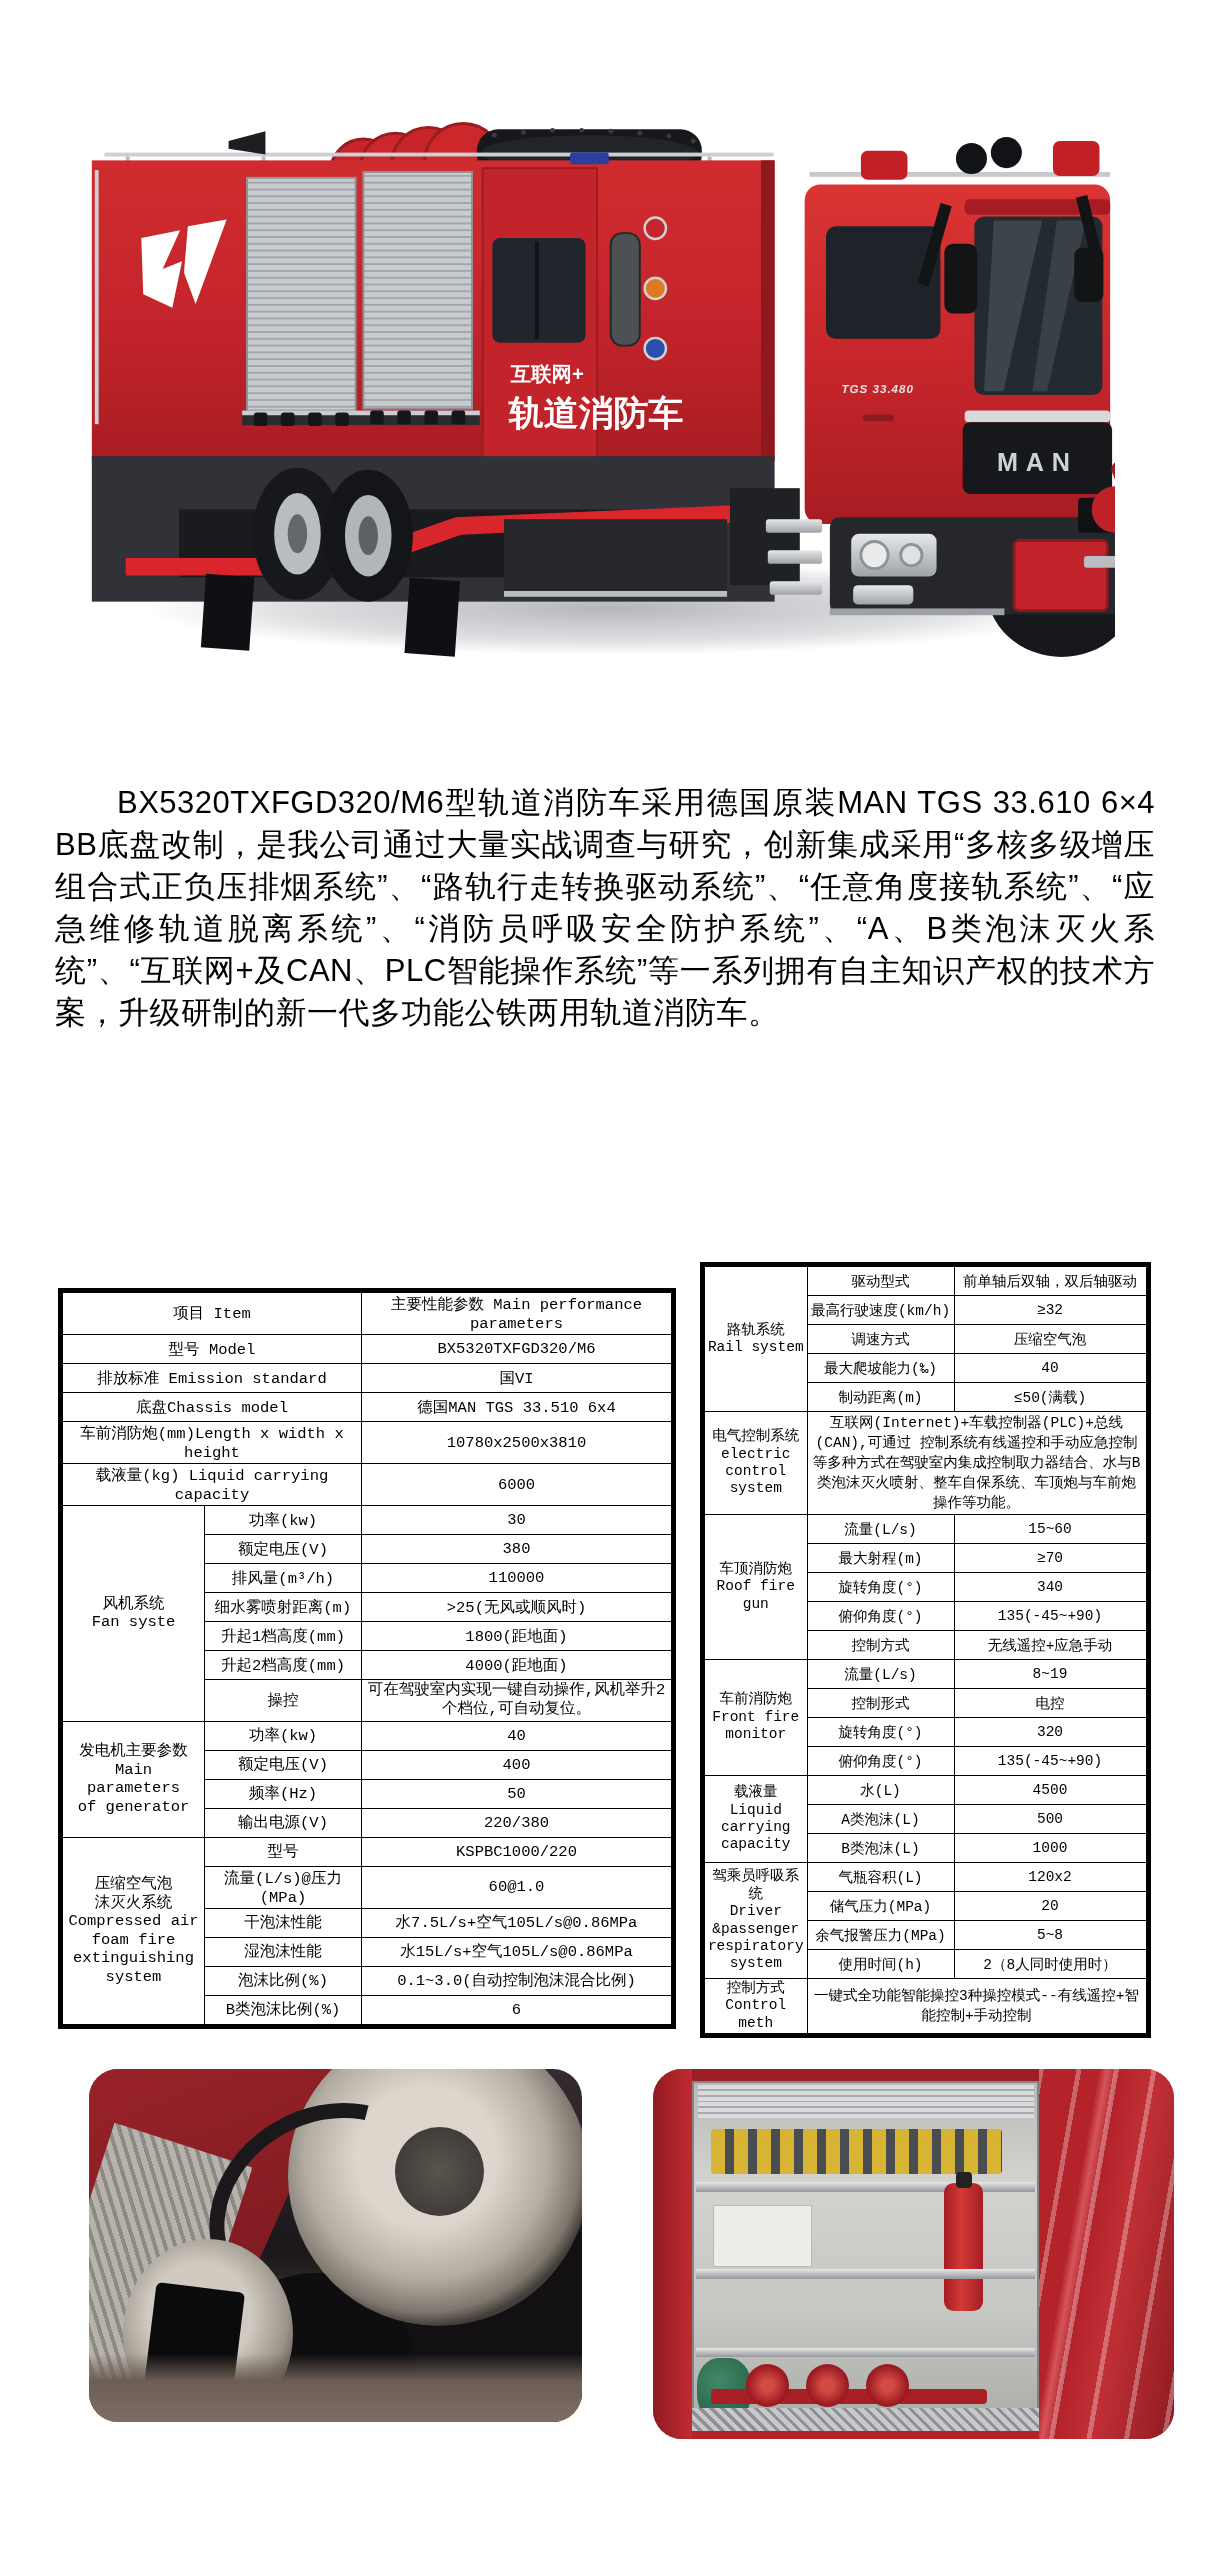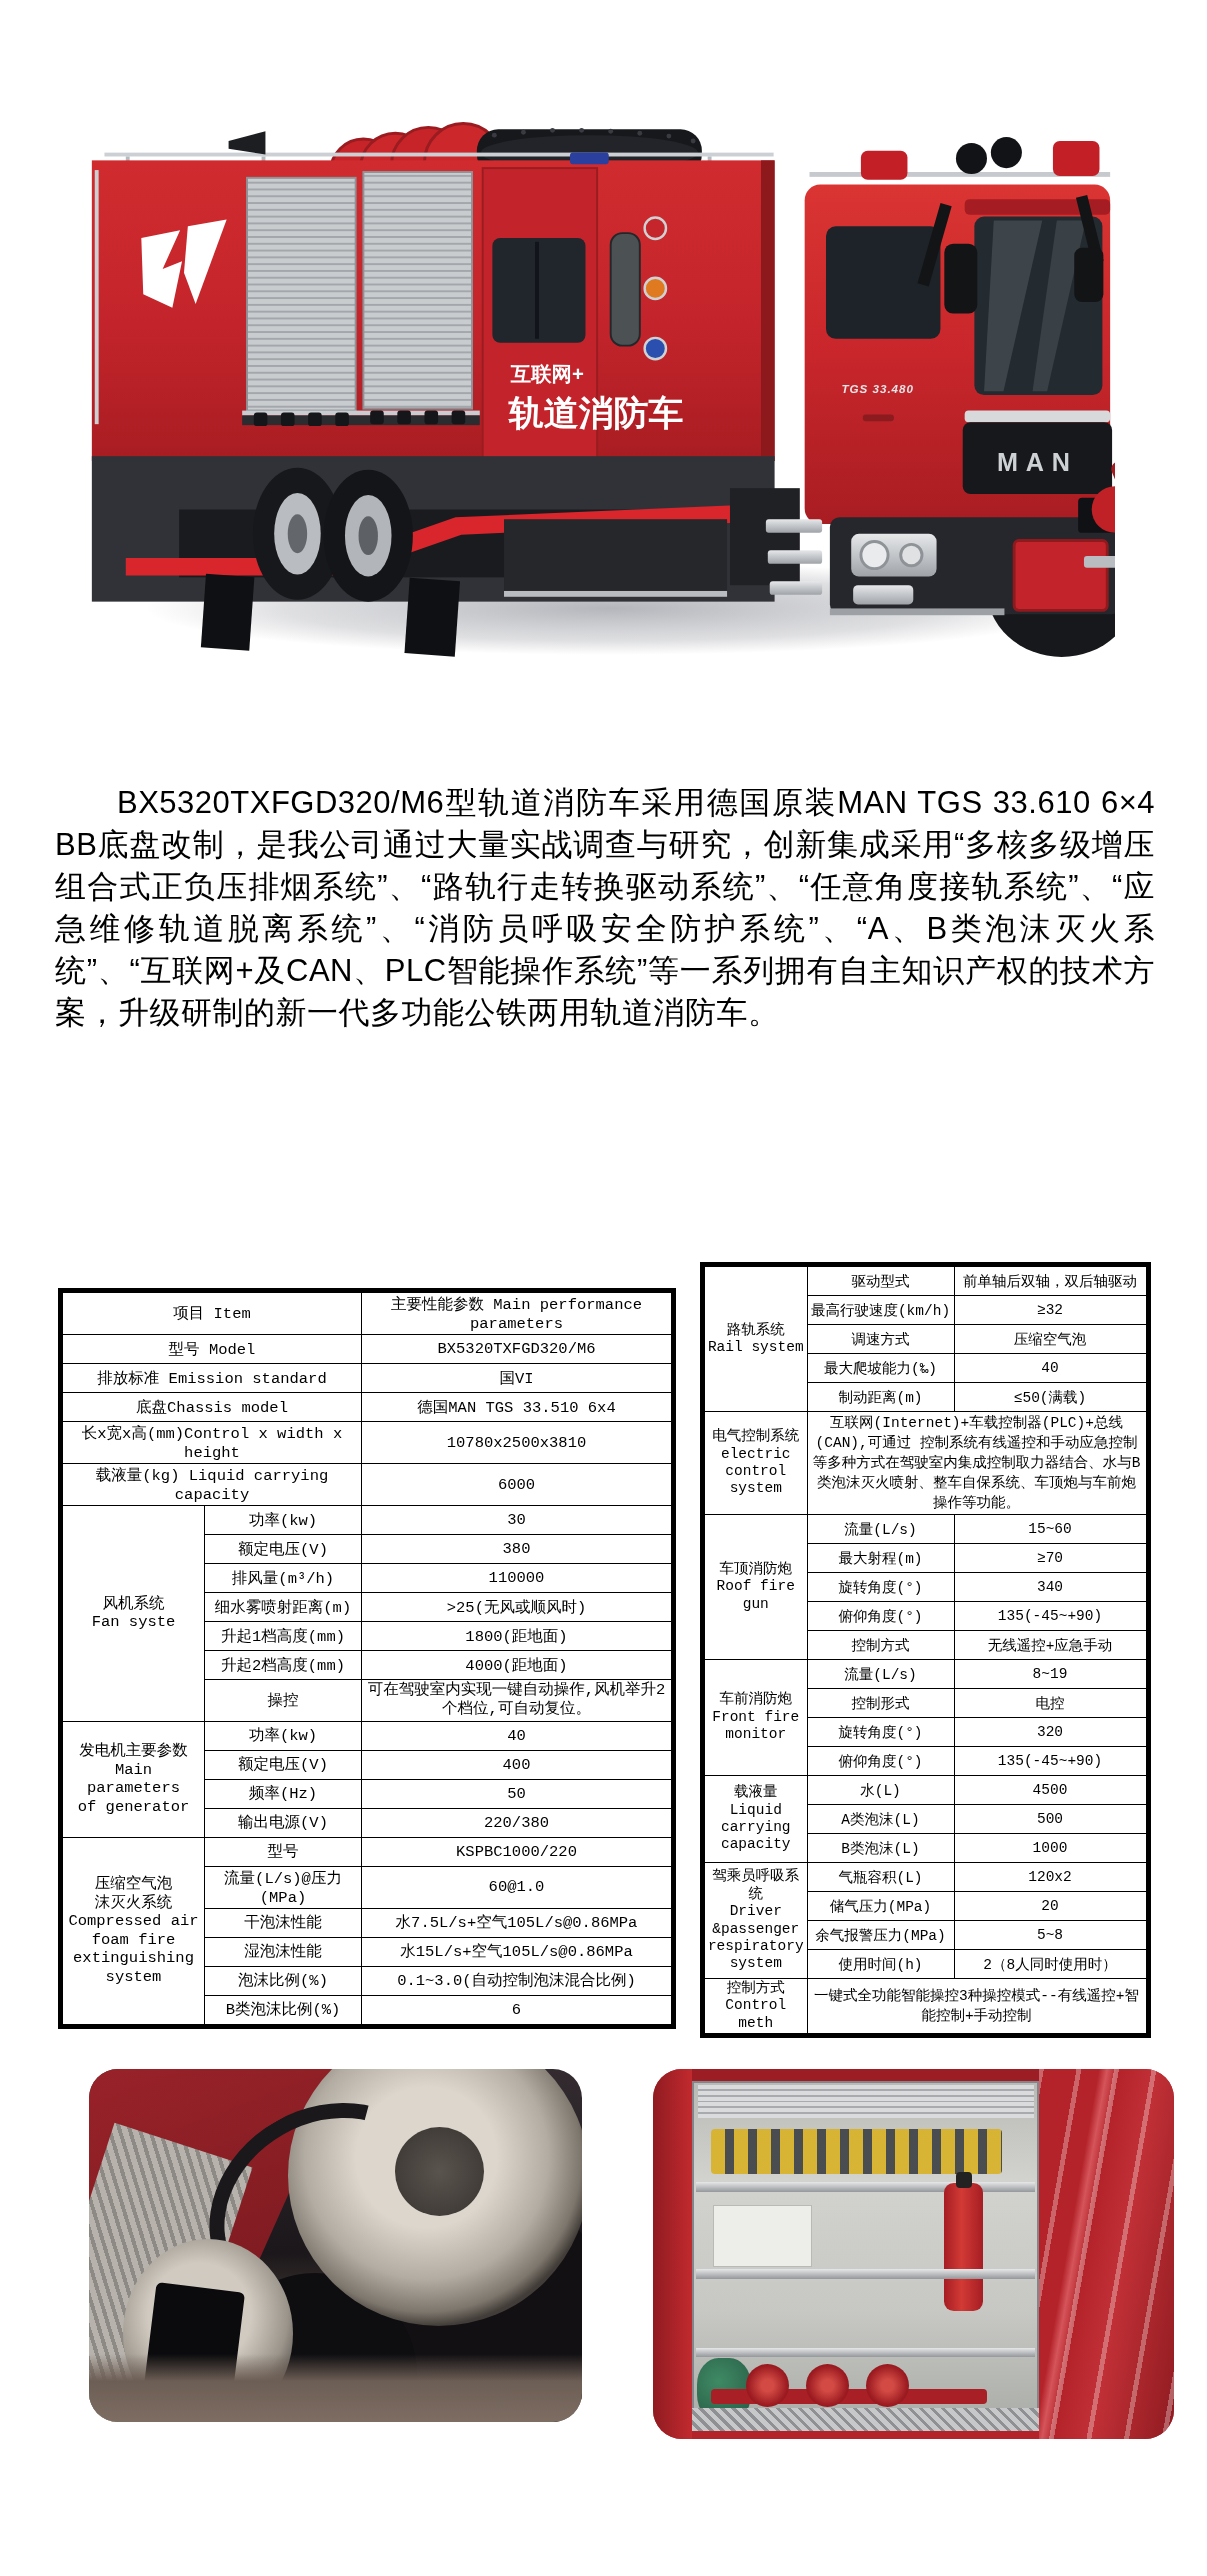--- a/index.html
+++ b/index.html
@@ -267,21 +267,21 @@
       </tr>
       <tr>
         <td class="lbl" colspan="2">排放标准 Emission standard</td>
         <td class="val">国VI</td>
       </tr>
       <tr>
         <td class="lbl" colspan="2">底盘Chassis model</td>
         <td class="val">德国MAN TGS 33.510 6x4</td>
       </tr>
       <tr>
-        <td class="lbl" colspan="2">长x宽x高(mm)Control x width x height</td>
+        <td class="lbl" colspan="2">车前消防炮(mm)Length x width x height</td>
         <td class="val">10780x2500x3810</td>
       </tr>
       <tr>
         <td class="lbl" colspan="2">载液量(kg) Liquid carrying capacity</td>
         <td class="val">6000</td>
       </tr>
       <tr>
         <td class="grp" rowspan="7">风机系统
 Fan syste</td>
         <td class="sub">功率(kw)</td>

